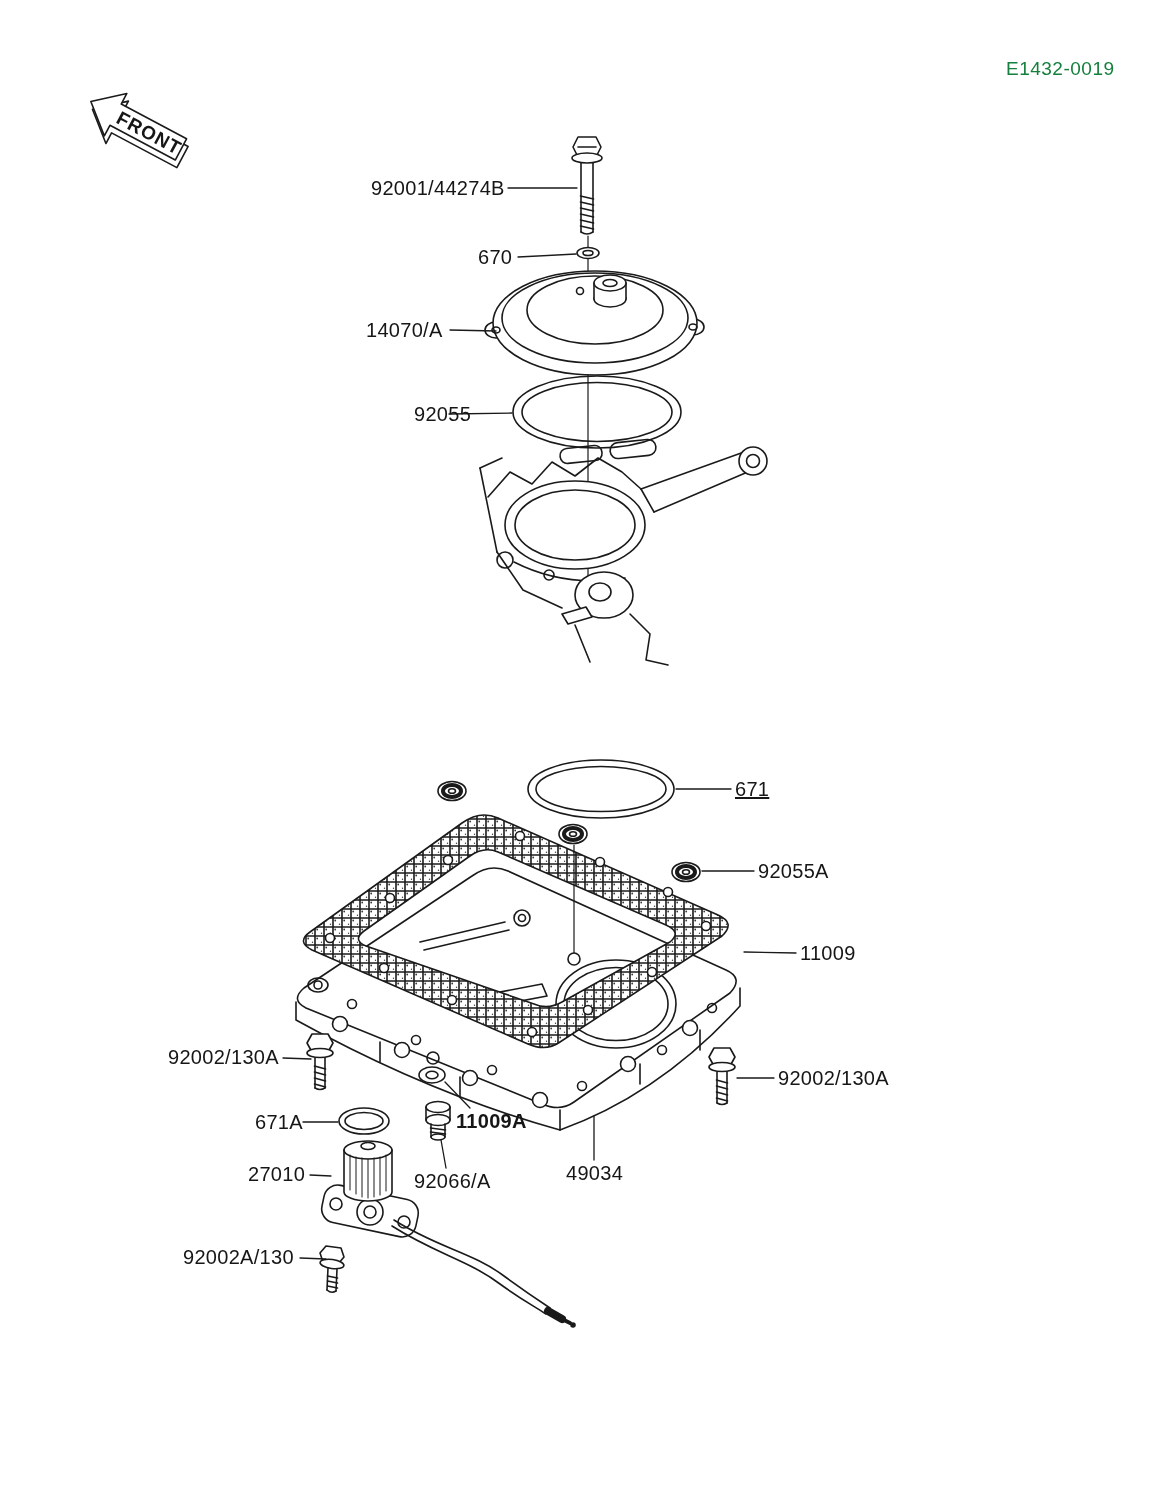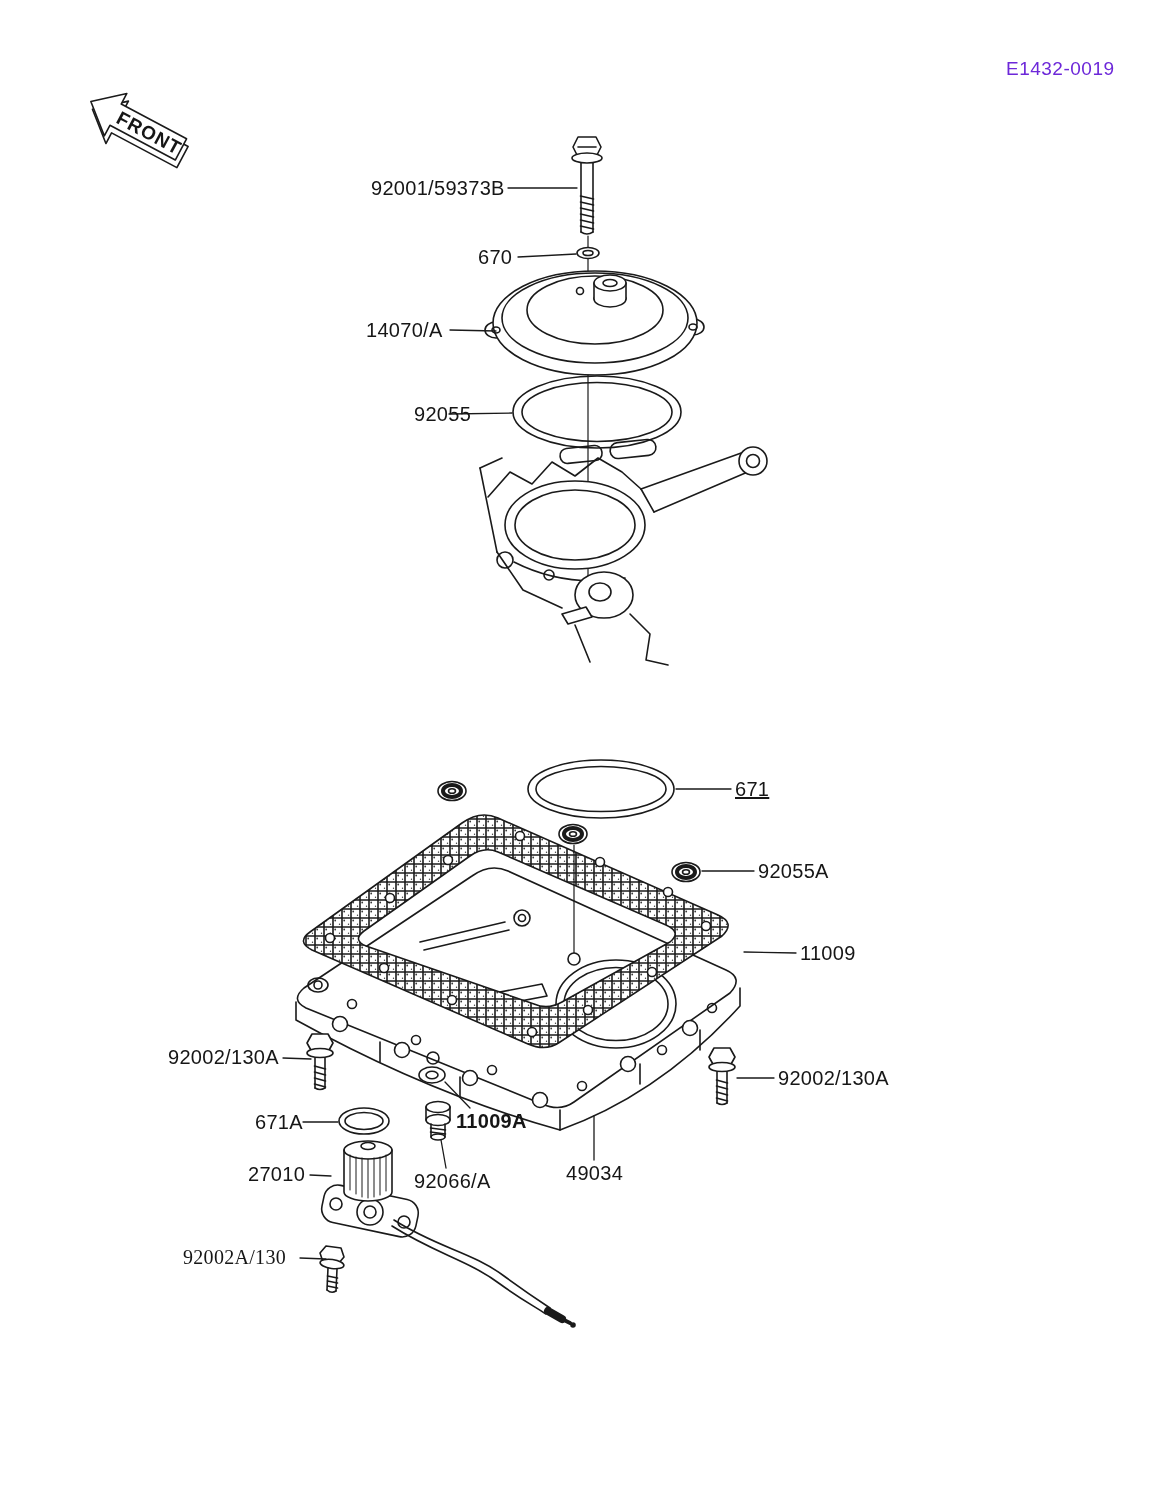--- a/index.html
+++ b/index.html
@@ -15,21 +15,21 @@
     position:absolute;
     font-size:20px;
     line-height:1.05;
     color:#161616;
     white-space:nowrap;
     letter-spacing:0.3px;
   }
   .dcode{
     position:absolute;
     font-size:19px;
-    color:#6d28d9;
+    color:#15803d;
     letter-spacing:0.5px;
   }
   svg *{vector-effect:non-scaling-stroke;}
 </style>
 </head>
 <body>
 
 <div class="page">
 
   <svg class="art" width="1174" height="1499" viewBox="0 0 1174 1499" stroke="#1a1a1a" stroke-width="1.6" fill="none" stroke-linecap="round" stroke-linejoin="round">
@@ -307,21 +307,21 @@
       <line x1="445" y1="1082" x2="470" y2="1108"></line>
       <line x1="310" y1="1175" x2="331" y2="1176"></line>
       <line x1="441" y1="1140" x2="446" y2="1168"></line>
       <line x1="594" y1="1116" x2="594" y2="1160"></line>
       <line x1="300" y1="1258" x2="326" y2="1259"></line>
     </g>
   </svg>
 
   <div class="dcode" style="left:1006px;top:58px;">E1432-0019</div>
 
-  <div class="plabel" style="left:371px;top:178px;">92001/59373B</div>
+  <div class="plabel" style="left:371px;top:178px;">92001/44274B</div>
 
   <div class="plabel" style="left:478px;top:247px;">670</div>
 
   <div class="plabel" style="left:366px;top:320px;">14070/A</div>
 
   <div class="plabel" style="left:386px;top:404px;margin-left:28px;">92055</div>
 
   <div class="plabel" style="left:735px;top:779px;text-decoration:underline;">671</div>
 
   <div class="plabel" style="left:758px;top:861px;">92055A</div>
@@ -335,15 +335,15 @@
   <div class="plabel" style="left:255px;top:1112px;">671A</div>
 
   <div class="plabel" style="left:456px;top:1111px;font-weight:bold;">11009A</div>
 
   <div class="plabel" style="left:248px;top:1164px;">27010</div>
 
   <div class="plabel" style="left:402px;top:1171px;margin-left:12px;">92066/A</div>
 
   <div class="plabel" style="left:566px;top:1163px;">49034</div>
 
-  <div class="plabel" style="left:183px;top:1247px;font-family:Liberation Serif, serif;">92002A/130</div>
+  <div class="plabel" style="left:183px;top:1247px;">92002A/130</div>
 
 </div>
 
 </body></html>

